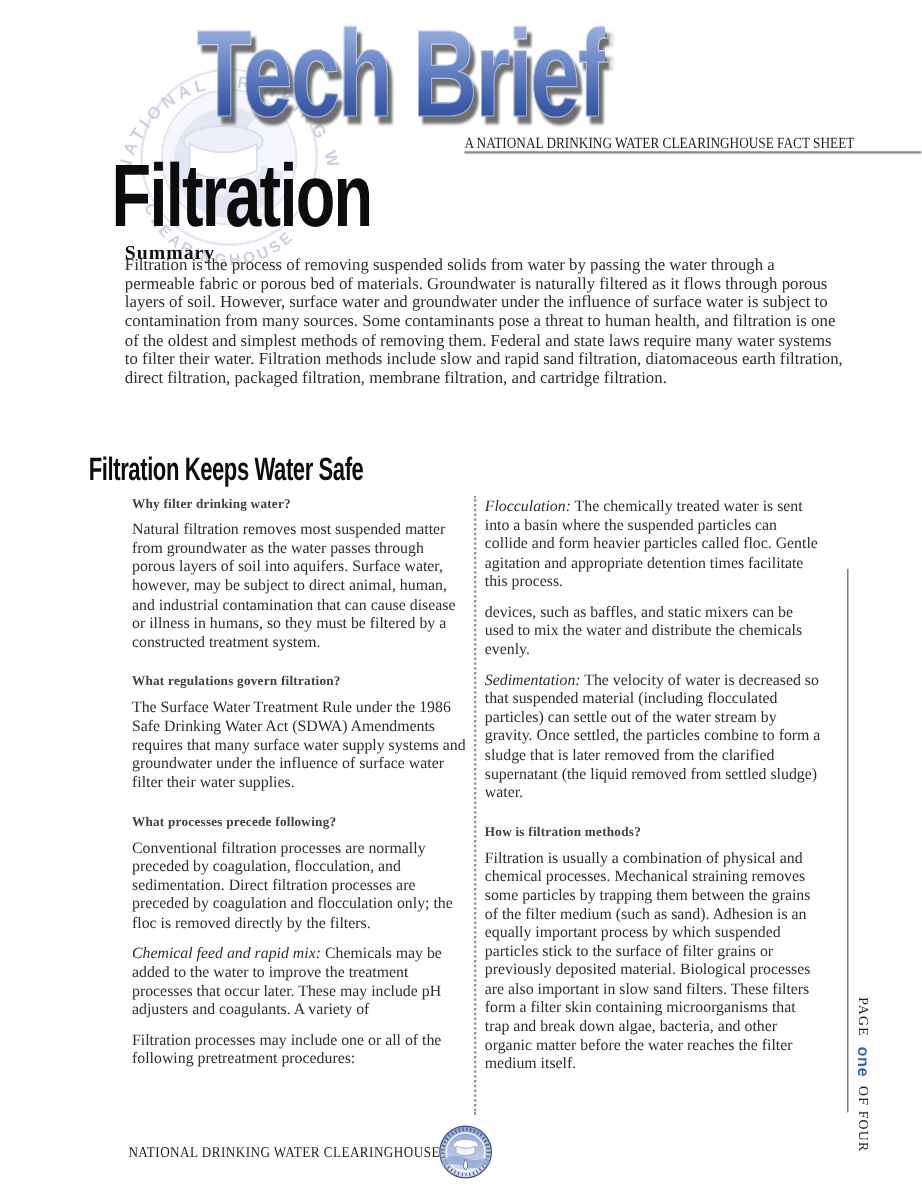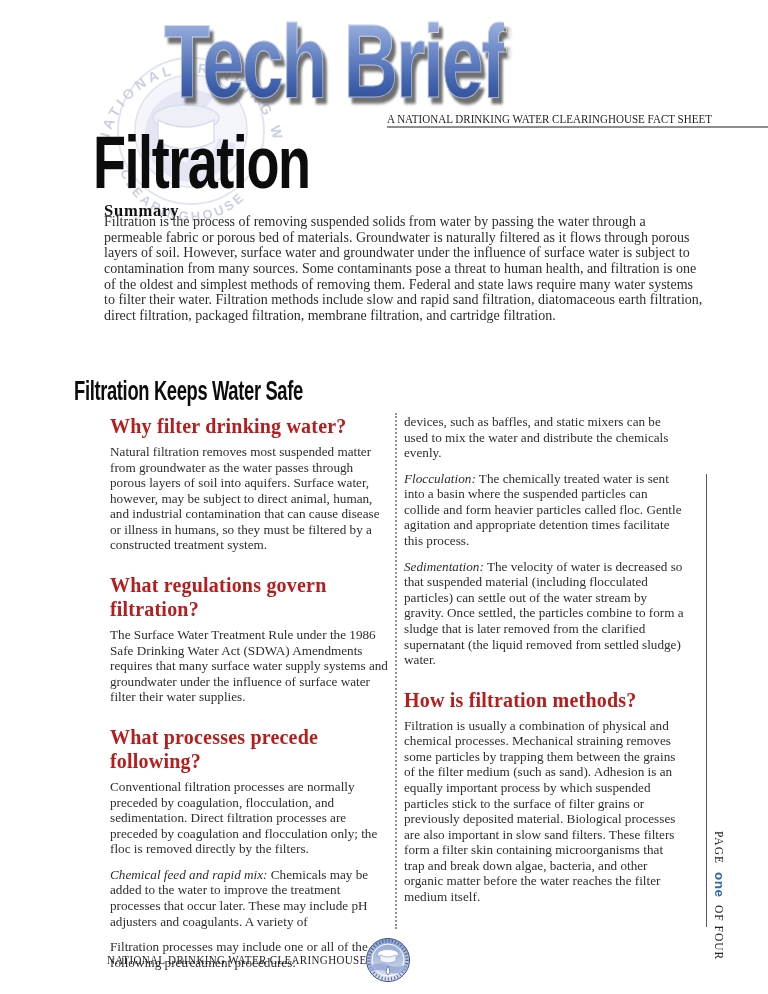--- a/index.html
+++ b/index.html
@@ -39,21 +39,21 @@
   .keeps{
     position:absolute;left:74px;top:376px;z-index:2;white-space:nowrap;
     font-family:"Liberation Sans",sans-serif;font-weight:bold;
     font-size:27px;letter-spacing:-0.5px;color:#0c0c0c;
     transform:scaleX(0.68);transform-origin:left top;
   }
   
   .col{position:absolute;top:414px;width:281px;z-index:2;font-size:13.2px;line-height:1.18;color:#2e2e2e;}
   .col-left{left:110px;}
   .col-right{left:404px;}
-  .col h3{font-size:20px;line-height:1.2;font-weight:bold;color:#b91c1c;margin:20px 0 6px 0;letter-spacing:0.2px;}
+  .col h3{font-size:11px;line-height:1.2;font-weight:bold;color:#404040;margin:20px 0 6px 0;letter-spacing:0.2px;}
   .col h3:first-child{margin-top:0;}
   .col p{margin:0 0 10px 0;}
   .col em{font-style:italic;}
   .divider{position:absolute;left:395px;top:413px;height:516px;width:0;border-left:2px dotted #909090;z-index:2;}
   
   .side-rule{position:absolute;left:706px;top:474px;width:1px;height:453px;background:#5b5b5b;z-index:2;}
   .side-text{
     position:absolute;left:712px;top:831px;z-index:2;
     writing-mode:vertical-rl;text-orientation:mixed;
     font-size:11.5px;letter-spacing:1px;color:#1f1f1f;white-space:nowrap;
@@ -112,22 +112,22 @@
     <p>The Surface Water Treatment Rule under the 1986 Safe Drinking Water Act (SDWA) Amend­ments requires that many surface water supply systems and groundwater under the influence of surface water filter their water supplies.</p>
     <h3>What processes precede following?</h3>
     <p>Conventional filtration processes are normally preceded by coagulation, flocculation, and sedimentation. Direct filtration processes are preceded by coagulation and flocculation only; the floc is removed directly by the filters.</p>
     <p><em>Chemical feed and rapid mix:</em> <span>Chemicals may be added to the water to improve the treatment processes that occur later. These may include pH adjusters and coagulants. A variety of</span></p>
     <p>Filtration processes may include one or all of the following pretreatment procedures:</p>
   </div>
 
   <div class="divider"></div>
 
   <div class="col col-right">
+    <p><em>Flocculation:</em> <span>The chemically treated water is sent into a basin where the suspended particles can collide and form heavier particles called floc. Gentle agitation and appropriate detention times facilitate this process.</span></p>
     <p>devices, such as baffles, and static mixers can be used to mix the water and distribute the chemicals evenly.</p>
-    <p><em>Flocculation:</em> <span>The chemically treated water is sent into a basin where the suspended particles can collide and form heavier particles called floc. Gentle agitation and appropriate detention times facilitate this process.</span></p>
     <p><em>Sedimentation:</em> <span>The velocity of water is de­creased so that suspended material (including flocculated particles) can settle out of the water stream by gravity. Once settled, the particles combine to form a sludge that is later removed from the clarified supernatant (the liquid removed from settled sludge) water.</span></p>
     <h3>How is filtration methods?</h3>
     <p>Filtration is usually a combination of physical and chemical processes. Mechanical straining removes some particles by trapping them between the grains of the filter medium (such as sand). Adhesion is an equally important process by which suspended particles stick to the surface of filter grains or previously deposited material. Biological processes are also impor­tant in slow sand filters. These filters form a filter skin containing microorganisms that trap and break down algae, bacteria, and other organic matter before the water reaches the filter medium itself.</p>
   </div>
 
   <div class="side-rule"></div>
   <div class="side-text">
     <span class="pg-word">PAGE</span>
     <span class="pg-num">one</span>
     <span class="pg-word">OF FOUR</span>

